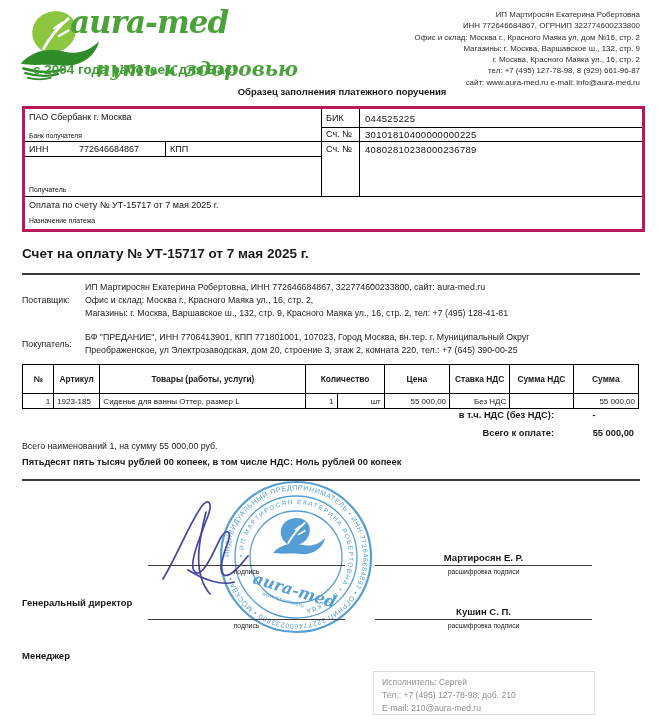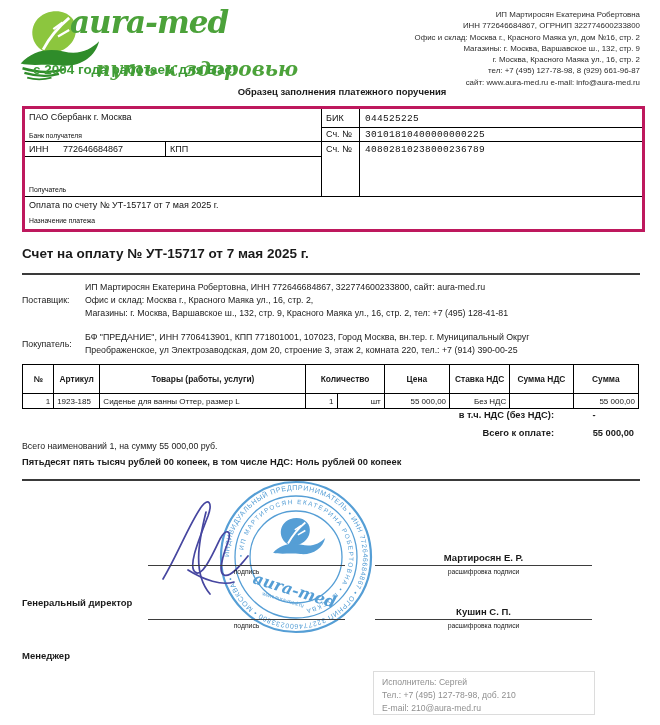--- a/index.html
+++ b/index.html
@@ -13,21 +13,21 @@
               font-weight:bold;font-size:20px;color:#4ca23a;margin-top:20px;}
   #brand-since{left:33px;top:62px;font-size:13.5px;font-weight:bold;color:#3c9b35;}
   #company-info{right:20px;top:9px;width:330px;text-align:right;
                 font-size:7.9px;line-height:11.3px;color:#2b2b2b;}
   
   #pay-title{left:12px;top:86px;width:660px;text-align:center;font-size:9.5px;font-weight:bold;}
   #bank-table{left:22px;top:106px;width:617px;height:120px;border:3px solid #be185d;font-size:9px;}
   .bline{position:absolute;background:#000;}
   .blabel{position:absolute;font-size:6.8px;color:#111;}
   .bcell{position:absolute;font-size:9px;color:#111;}
-  .bacct{font-size:9.5px;letter-spacing:.3px;font-family:Liberation Mono, monospace;}
+  .bacct{font-size:9.5px;letter-spacing:.3px;}
   
   #inv-title{left:22px;top:246px;font-size:13.5px;font-weight:bold;}
   .rule{height:2px;background:#3a3a3a;left:22px;width:618px;}
   .party{left:22px;width:616px;display:flex;align-items:center;}
   .party-label{width:63px;flex:none;font-size:8.8px;color:#222;}
   .party-body{font-size:8.8px;font-weight:normal;line-height:12.8px;}
   
   #items{left:22px;top:364px;width:617px;border-collapse:collapse;table-layout:fixed;}
   #items th,#items td{border:1px solid #000;overflow:hidden;white-space:nowrap;}
   #items{border:1.5px solid #000;}
@@ -87,21 +87,21 @@
     <div class="bline" style="left:0;top:32px;width:296px;height:1px"></div>
     <div class="bline" style="left:296px;top:18px;width:321px;height:1px"></div>
     <div class="bline" style="left:296px;top:32px;width:321px;height:1px"></div>
     <div class="bline" style="left:140px;top:32px;width:1px;height:15px"></div>
     <div class="bline" style="left:0;top:47px;width:296px;height:1px"></div>
     <div class="bline" style="left:0;top:87px;width:617px;height:1px"></div>
 
     <div class="bcell" style="left:4px;top:3px">ПАО Сбербанк г. Москва</div>
     <div class="blabel" style="left:4px;top:23px">Банк получателя</div>
     <div class="bcell" style="left:4px;top:35px">ИНН</div>
-    <div class="bcell" style="left:38px;top:35px">772646684867</div>
+    <div class="bcell" style="left:54px;top:35px">772646684867</div>
     <div class="bcell" style="left:145px;top:35px">КПП</div>
     <div class="blabel" style="left:4px;top:77px">Получатель</div>
     <div class="bcell" style="left:301px;top:4px">БИК</div>
     <div class="bcell bacct" style="left:340px;top:4px">044525225</div>
     <div class="bcell" style="left:301px;top:20px">Сч. №</div>
     <div class="bcell bacct" style="left:340px;top:20px">30101810400000000225</div>
     <div class="bcell" style="left:301px;top:35px">Сч. №</div>
     <div class="bcell bacct" style="left:340px;top:35px">40802810238000236789</div>
     <div class="bcell" style="left:4px;top:91px">Оплата по счету № УТ-15717 от 7 мая 2025 г.</div>
     <div class="blabel" style="left:4px;top:108px">Назначение платежа</div>
@@ -115,21 +115,21 @@
     <div class="party-body">
       <div>ИП Мартиросян Екатерина Робертовна, ИНН 772646684867, 322774600233800, сайт: aura-med.ru</div>
       <div>Офис и склад:  Москва г.,  Красного Маяка ул., 16, стр. 2,</div>
       <div>Магазины: г. Москва, Варшавское ш., 132, стр. 9, Красного Маяка ул., 16, стр. 2,  тел: +7 (495) 128-41-81</div>
     </div>
   </div>
   <div class="abs party" style="top:331px">
     <div class="party-label">Покупатель:</div>
     <div class="party-body">
       <div>БФ "ПРЕДАНИЕ", ИНН 7706413901, КПП 771801001, 107023, Город Москва, вн.тер. г. Муниципальный Округ</div>
-      <div>Преображенское, ул Электрозаводская, дом 20, строение 3, этаж 2, комната 220, тел.: +7 (914) 390-00-25</div>
+      <div>Преображенское, ул Электрозаводская, дом 20, строение 3, этаж 2, комната 220, тел.: +7 (645) 390-00-25</div>
     </div>
   </div>
 
   <table class="abs" id="items">
     <colgroup>
       <col style="width:31px">
         <col style="width:46px">
         <col style="width:205px">
       <col style="width:31px">
         <col style="width:47px">

